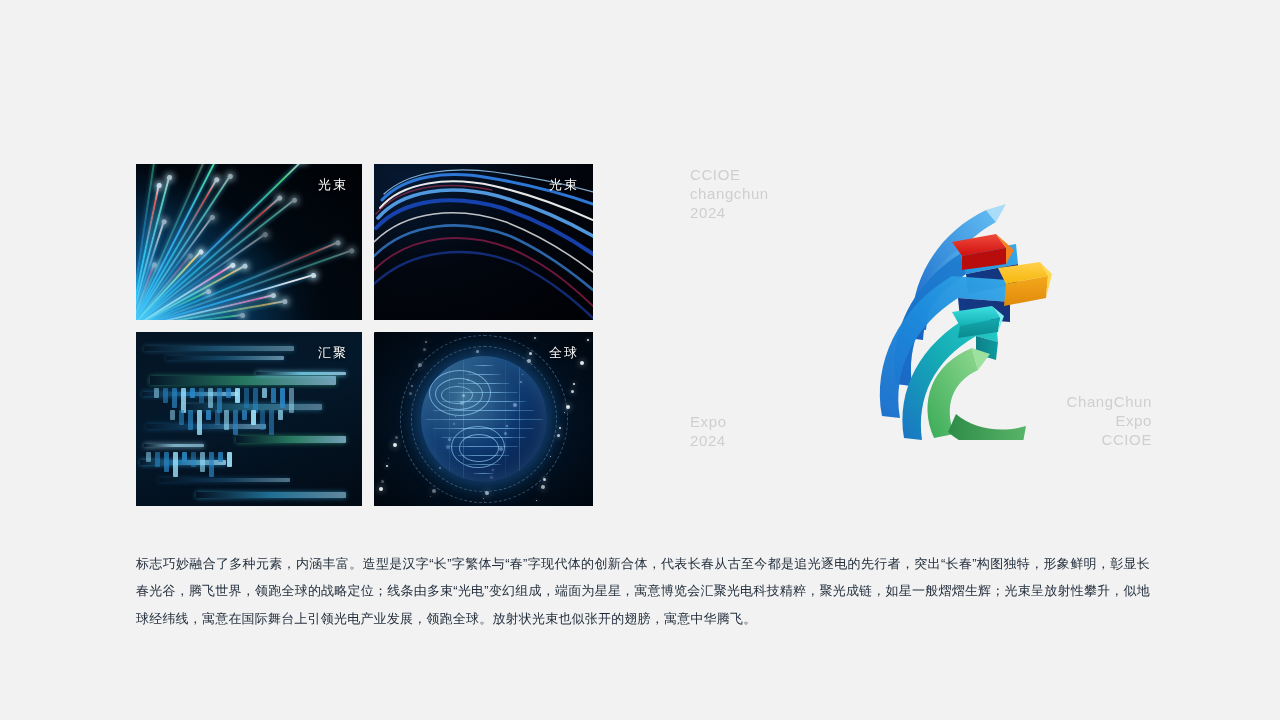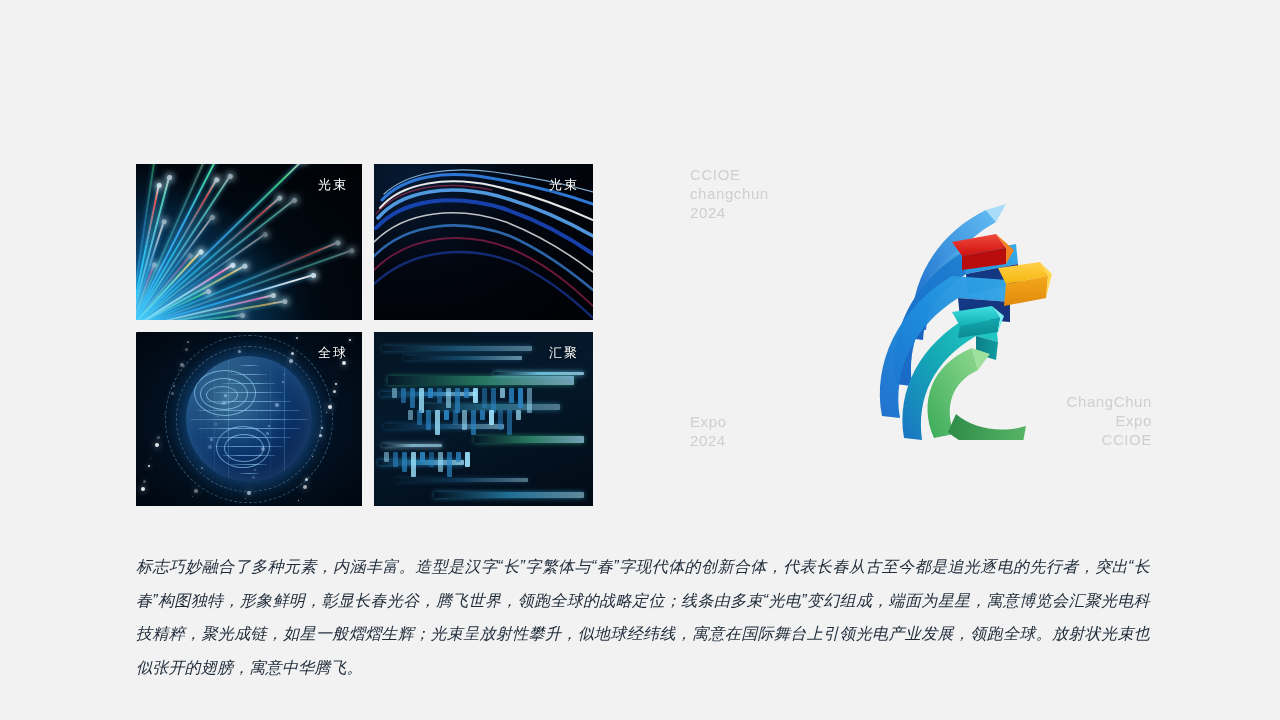--- a/index.html
+++ b/index.html
@@ -182,26 +182,25 @@
     color: #1d2a38;
     white-space: nowrap;
   }
 
   
   .body-copy {
     position: absolute;
     left: 136px;
     top: 550px;
     width: 1014px;
-    font-size: 16px;
+    font-size: 13px;
     line-height: 2.1;
     color: #1e2a38;
     text-align: justify;
     letter-spacing: .2px;
-    font-style: italic;
   }
 </style>
 </head>
 <body>
 
 <div class="board">
 
   <div class="moodboard">
 
     <div class="tile t1">
@@ -245,20 +244,83 @@
           <path d="M2,64 C30,34 80,30 128,44 C164,56 196,74 219,90" stroke="#1b4fd0" stroke-width="4" opacity=".8"></path>
           <path d="M0,78 C32,46 84,42 132,58 C168,72 198,92 219,108" stroke="#ffffff" stroke-width="1.6" opacity=".75"></path>
           <path d="M0,92 C34,58 88,54 136,72 C172,88 200,110 219,126" stroke="#3f8de8" stroke-width="2.6" opacity=".7"></path>
           <path d="M0,106 C36,70 92,66 140,86 C176,102 202,126 219,142" stroke="#8e1f4a" stroke-width="2" opacity=".75"></path>
           <path d="M0,120 C38,84 96,80 144,100 C180,118 204,140 219,154" stroke="#1c3fa8" stroke-width="2.4" opacity=".65"></path>
           <path d="M10,30 C34,8 76,2 120,8 C156,13 192,20 219,28" stroke="#9fd4ff" stroke-width="1.2" opacity=".8"></path>
           <path d="M2,50 C26,22 70,16 118,26" stroke="#b03050" stroke-width="1.4" opacity=".6"></path>
         </g>
       </svg>
       <span class="tile-label">光束</span>
+    </div>
+
+    <div class="tile t3">
+      <div id="circuit">
+          <div class="chipbar" style="left: 8px; top: 14px; width: 150px; height: 5px; background: linear-gradient(90deg, rgba(10, 30, 50, 0.2), rgb(47, 127, 168), rgba(170, 230, 255, 0.85)); opacity: 0.55; box-shadow: rgb(47, 127, 168) 0px 0px 5px;"></div>
+          <div class="chipbar" style="left: 30px; top: 24px; width: 118px; height: 4px; background: linear-gradient(90deg, rgba(10, 30, 50, 0.2), rgb(29, 95, 134), rgba(170, 230, 255, 0.85)); opacity: 0.67; box-shadow: rgb(29, 95, 134) 0px 0px 5px;"></div>
+          <div class="chipbar" style="left: 14px; top: 44px; width: 186px; height: 9px; background: linear-gradient(90deg, rgba(10, 30, 50, 0.2), rgb(46, 143, 110), rgba(170, 230, 255, 0.85)); opacity: 0.79; box-shadow: rgb(46, 143, 110) 0px 0px 5px;"></div>
+          <div class="chipbar" style="left: 6px; top: 60px; width: 96px; height: 4px; background: linear-gradient(90deg, rgba(10, 30, 50, 0.2), rgb(31, 111, 160), rgba(170, 230, 255, 0.85)); opacity: 0.91; box-shadow: rgb(31, 111, 160) 0px 0px 5px;"></div>
+          <div class="chipbar" style="left: 46px; top: 72px; width: 140px; height: 6px; background: linear-gradient(90deg, rgba(10, 30, 50, 0.2), rgb(59, 163, 199), rgba(170, 230, 255, 0.85)); opacity: 0.55; box-shadow: rgb(59, 163, 199) 0px 0px 5px;"></div>
+          <div class="chipbar" style="left: 10px; top: 92px; width: 120px; height: 5px; background: linear-gradient(90deg, rgba(10, 30, 50, 0.2), rgb(27, 93, 140), rgba(170, 230, 255, 0.85)); opacity: 0.67; box-shadow: rgb(27, 93, 140) 0px 0px 5px;"></div>
+          <div class="chipbar" style="left: 100px; top: 104px; width: 110px; height: 7px; background: linear-gradient(90deg, rgba(10, 30, 50, 0.2), rgb(49, 147, 111), rgba(170, 230, 255, 0.85)); opacity: 0.79; box-shadow: rgb(49, 147, 111) 0px 0px 5px;"></div>
+          <div class="chipbar" style="left: 4px; top: 128px; width: 86px; height: 5px; background: linear-gradient(90deg, rgba(10, 30, 50, 0.2), rgb(42, 134, 184), rgba(170, 230, 255, 0.85)); opacity: 0.91; box-shadow: rgb(42, 134, 184) 0px 0px 5px;"></div>
+          <div class="chipbar" style="left: 22px; top: 146px; width: 132px; height: 4px; background: linear-gradient(90deg, rgba(10, 30, 50, 0.2), rgb(26, 85, 128), rgba(170, 230, 255, 0.85)); opacity: 0.55; box-shadow: rgb(26, 85, 128) 0px 0px 5px;"></div>
+          <div class="chipbar" style="left: 60px; top: 160px; width: 150px; height: 6px; background: linear-gradient(90deg, rgba(10, 30, 50, 0.2), rgb(47, 159, 208), rgba(170, 230, 255, 0.85)); opacity: 0.67; box-shadow: rgb(47, 159, 208) 0px 0px 5px;"></div>
+          <div class="chipbar" style="left: 8px; top: 112px; width: 60px; height: 3px; background: linear-gradient(90deg, rgba(10, 30, 50, 0.2), rgb(159, 217, 239), rgba(170, 230, 255, 0.85)); opacity: 0.79; box-shadow: rgb(159, 217, 239) 0px 0px 5px;"></div>
+          <div class="chipbar" style="left: 120px; top: 40px; width: 90px; height: 3px; background: linear-gradient(90deg, rgba(10, 30, 50, 0.2), rgb(111, 199, 228), rgba(170, 230, 255, 0.85)); opacity: 0.91; box-shadow: rgb(111, 199, 228) 0px 0px 5px;"></div>
+          <div class="pinrow" style="left: 18px; top: 56px;">
+            <div class="pin" style="height: 10px; background: rgb(159, 228, 255); opacity: 0.5;"></div>
+            <div class="pin" style="height: 15px; background: rgb(43, 134, 196); opacity: 0.6;"></div>
+            <div class="pin" style="height: 20px; background: rgb(43, 134, 196); opacity: 0.7;"></div>
+            <div class="pin" style="height: 25px; background: rgb(159, 228, 255); opacity: 0.8;"></div>
+            <div class="pin" style="height: 10px; background: rgb(43, 134, 196); opacity: 0.9;"></div>
+            <div class="pin" style="height: 15px; background: rgb(43, 134, 196); opacity: 0.5;"></div>
+            <div class="pin" style="height: 20px; background: rgb(159, 228, 255); opacity: 0.6;"></div>
+            <div class="pin" style="height: 25px; background: rgb(43, 134, 196); opacity: 0.7;"></div>
+            <div class="pin" style="height: 10px; background: rgb(43, 134, 196); opacity: 0.8;"></div>
+            <div class="pin" style="height: 15px; background: rgb(159, 228, 255); opacity: 0.9;"></div>
+            <div class="pin" style="height: 20px; background: rgb(43, 134, 196); opacity: 0.5;"></div>
+            <div class="pin" style="height: 25px; background: rgb(43, 134, 196); opacity: 0.6;"></div>
+            <div class="pin" style="height: 10px; background: rgb(159, 228, 255); opacity: 0.7;"></div>
+            <div class="pin" style="height: 15px; background: rgb(43, 134, 196); opacity: 0.8;"></div>
+            <div class="pin" style="height: 20px; background: rgb(43, 134, 196); opacity: 0.9;"></div>
+            <div class="pin" style="height: 25px; background: rgb(159, 228, 255); opacity: 0.5;"></div>
+          </div>
+          <div class="pinrow" style="left: 34px; top: 78px;">
+            <div class="pin" style="height: 10px; background: rgb(159, 228, 255); opacity: 0.5;"></div>
+            <div class="pin" style="height: 15px; background: rgb(43, 134, 196); opacity: 0.6;"></div>
+            <div class="pin" style="height: 20px; background: rgb(43, 134, 196); opacity: 0.7;"></div>
+            <div class="pin" style="height: 25px; background: rgb(159, 228, 255); opacity: 0.8;"></div>
+            <div class="pin" style="height: 10px; background: rgb(43, 134, 196); opacity: 0.9;"></div>
+            <div class="pin" style="height: 15px; background: rgb(43, 134, 196); opacity: 0.5;"></div>
+            <div class="pin" style="height: 20px; background: rgb(159, 228, 255); opacity: 0.6;"></div>
+            <div class="pin" style="height: 25px; background: rgb(43, 134, 196); opacity: 0.7;"></div>
+            <div class="pin" style="height: 10px; background: rgb(43, 134, 196); opacity: 0.8;"></div>
+            <div class="pin" style="height: 15px; background: rgb(159, 228, 255); opacity: 0.9;"></div>
+            <div class="pin" style="height: 20px; background: rgb(43, 134, 196); opacity: 0.5;"></div>
+            <div class="pin" style="height: 25px; background: rgb(43, 134, 196); opacity: 0.6;"></div>
+            <div class="pin" style="height: 10px; background: rgb(159, 228, 255); opacity: 0.7;"></div>
+          </div>
+          <div class="pinrow" style="left: 10px; top: 120px;">
+            <div class="pin" style="height: 10px; background: rgb(159, 228, 255); opacity: 0.5;"></div>
+            <div class="pin" style="height: 15px; background: rgb(43, 134, 196); opacity: 0.6;"></div>
+            <div class="pin" style="height: 20px; background: rgb(43, 134, 196); opacity: 0.7;"></div>
+            <div class="pin" style="height: 25px; background: rgb(159, 228, 255); opacity: 0.8;"></div>
+            <div class="pin" style="height: 10px; background: rgb(43, 134, 196); opacity: 0.9;"></div>
+            <div class="pin" style="height: 15px; background: rgb(43, 134, 196); opacity: 0.5;"></div>
+            <div class="pin" style="height: 20px; background: rgb(159, 228, 255); opacity: 0.6;"></div>
+            <div class="pin" style="height: 25px; background: rgb(43, 134, 196); opacity: 0.7;"></div>
+            <div class="pin" style="height: 10px; background: rgb(43, 134, 196); opacity: 0.8;"></div>
+            <div class="pin" style="height: 15px; background: rgb(159, 228, 255); opacity: 0.9;"></div>
+          </div>
+        </div>
+      <span class="tile-label">汇聚</span>
     </div>
 
     <div class="tile t4">
       <div id="starfield">
           <div class="star" style="width: 1px; height: 1px; left: 0px; top: 0px; opacity: 0.3; box-shadow: rgba(200, 235, 255, 0.9) 0px 0px 3px;"></div>
           <div class="star" style="width: 2px; height: 2px; left: 37px; top: 53px; opacity: 0.42; box-shadow: rgba(200, 235, 255, 0.9) 0px 0px 4px;"></div>
           <div class="star" style="width: 3px; height: 3px; left: 74px; top: 106px; opacity: 0.54; box-shadow: rgba(200, 235, 255, 0.9) 0px 0px 5px;"></div>
           <div class="star" style="width: 4px; height: 4px; left: 111px; top: 159px; opacity: 0.66; box-shadow: rgba(200, 235, 255, 0.9) 0px 0px 6px;"></div>
           <div class="star" style="width: 1px; height: 1px; left: 148px; top: 42px; opacity: 0.78; box-shadow: rgba(200, 235, 255, 0.9) 0px 0px 3px;"></div>
           <div class="star" style="width: 2px; height: 2px; left: 185px; top: 95px; opacity: 0.9; box-shadow: rgba(200, 235, 255, 0.9) 0px 0px 4px;"></div>
@@ -336,83 +398,20 @@
             <div class="lon" style="left: 112px; border-left-width: 1px; transform: scaleX(0.25);"></div>
           </div>
         <div class="contour" style="left:8px;top:14px;width:62px;height:46px;"></div>
         <div class="contour" style="left:14px;top:22px;width:48px;height:32px;"></div>
         <div class="contour" style="left:20px;top:30px;width:32px;height:18px;"></div>
         <div class="contour" style="left:30px;top:70px;width:54px;height:42px;"></div>
         <div class="contour" style="left:38px;top:78px;width:40px;height:28px;"></div>
       </div>
       <span class="tile-label">全球</span>
     </div>
-
-    <div class="tile t3">
-      <div id="circuit">
-          <div class="chipbar" style="left: 8px; top: 14px; width: 150px; height: 5px; background: linear-gradient(90deg, rgba(10, 30, 50, 0.2), rgb(47, 127, 168), rgba(170, 230, 255, 0.85)); opacity: 0.55; box-shadow: rgb(47, 127, 168) 0px 0px 5px;"></div>
-          <div class="chipbar" style="left: 30px; top: 24px; width: 118px; height: 4px; background: linear-gradient(90deg, rgba(10, 30, 50, 0.2), rgb(29, 95, 134), rgba(170, 230, 255, 0.85)); opacity: 0.67; box-shadow: rgb(29, 95, 134) 0px 0px 5px;"></div>
-          <div class="chipbar" style="left: 14px; top: 44px; width: 186px; height: 9px; background: linear-gradient(90deg, rgba(10, 30, 50, 0.2), rgb(46, 143, 110), rgba(170, 230, 255, 0.85)); opacity: 0.79; box-shadow: rgb(46, 143, 110) 0px 0px 5px;"></div>
-          <div class="chipbar" style="left: 6px; top: 60px; width: 96px; height: 4px; background: linear-gradient(90deg, rgba(10, 30, 50, 0.2), rgb(31, 111, 160), rgba(170, 230, 255, 0.85)); opacity: 0.91; box-shadow: rgb(31, 111, 160) 0px 0px 5px;"></div>
-          <div class="chipbar" style="left: 46px; top: 72px; width: 140px; height: 6px; background: linear-gradient(90deg, rgba(10, 30, 50, 0.2), rgb(59, 163, 199), rgba(170, 230, 255, 0.85)); opacity: 0.55; box-shadow: rgb(59, 163, 199) 0px 0px 5px;"></div>
-          <div class="chipbar" style="left: 10px; top: 92px; width: 120px; height: 5px; background: linear-gradient(90deg, rgba(10, 30, 50, 0.2), rgb(27, 93, 140), rgba(170, 230, 255, 0.85)); opacity: 0.67; box-shadow: rgb(27, 93, 140) 0px 0px 5px;"></div>
-          <div class="chipbar" style="left: 100px; top: 104px; width: 110px; height: 7px; background: linear-gradient(90deg, rgba(10, 30, 50, 0.2), rgb(49, 147, 111), rgba(170, 230, 255, 0.85)); opacity: 0.79; box-shadow: rgb(49, 147, 111) 0px 0px 5px;"></div>
-          <div class="chipbar" style="left: 4px; top: 128px; width: 86px; height: 5px; background: linear-gradient(90deg, rgba(10, 30, 50, 0.2), rgb(42, 134, 184), rgba(170, 230, 255, 0.85)); opacity: 0.91; box-shadow: rgb(42, 134, 184) 0px 0px 5px;"></div>
-          <div class="chipbar" style="left: 22px; top: 146px; width: 132px; height: 4px; background: linear-gradient(90deg, rgba(10, 30, 50, 0.2), rgb(26, 85, 128), rgba(170, 230, 255, 0.85)); opacity: 0.55; box-shadow: rgb(26, 85, 128) 0px 0px 5px;"></div>
-          <div class="chipbar" style="left: 60px; top: 160px; width: 150px; height: 6px; background: linear-gradient(90deg, rgba(10, 30, 50, 0.2), rgb(47, 159, 208), rgba(170, 230, 255, 0.85)); opacity: 0.67; box-shadow: rgb(47, 159, 208) 0px 0px 5px;"></div>
-          <div class="chipbar" style="left: 8px; top: 112px; width: 60px; height: 3px; background: linear-gradient(90deg, rgba(10, 30, 50, 0.2), rgb(159, 217, 239), rgba(170, 230, 255, 0.85)); opacity: 0.79; box-shadow: rgb(159, 217, 239) 0px 0px 5px;"></div>
-          <div class="chipbar" style="left: 120px; top: 40px; width: 90px; height: 3px; background: linear-gradient(90deg, rgba(10, 30, 50, 0.2), rgb(111, 199, 228), rgba(170, 230, 255, 0.85)); opacity: 0.91; box-shadow: rgb(111, 199, 228) 0px 0px 5px;"></div>
-          <div class="pinrow" style="left: 18px; top: 56px;">
-            <div class="pin" style="height: 10px; background: rgb(159, 228, 255); opacity: 0.5;"></div>
-            <div class="pin" style="height: 15px; background: rgb(43, 134, 196); opacity: 0.6;"></div>
-            <div class="pin" style="height: 20px; background: rgb(43, 134, 196); opacity: 0.7;"></div>
-            <div class="pin" style="height: 25px; background: rgb(159, 228, 255); opacity: 0.8;"></div>
-            <div class="pin" style="height: 10px; background: rgb(43, 134, 196); opacity: 0.9;"></div>
-            <div class="pin" style="height: 15px; background: rgb(43, 134, 196); opacity: 0.5;"></div>
-            <div class="pin" style="height: 20px; background: rgb(159, 228, 255); opacity: 0.6;"></div>
-            <div class="pin" style="height: 25px; background: rgb(43, 134, 196); opacity: 0.7;"></div>
-            <div class="pin" style="height: 10px; background: rgb(43, 134, 196); opacity: 0.8;"></div>
-            <div class="pin" style="height: 15px; background: rgb(159, 228, 255); opacity: 0.9;"></div>
-            <div class="pin" style="height: 20px; background: rgb(43, 134, 196); opacity: 0.5;"></div>
-            <div class="pin" style="height: 25px; background: rgb(43, 134, 196); opacity: 0.6;"></div>
-            <div class="pin" style="height: 10px; background: rgb(159, 228, 255); opacity: 0.7;"></div>
-            <div class="pin" style="height: 15px; background: rgb(43, 134, 196); opacity: 0.8;"></div>
-            <div class="pin" style="height: 20px; background: rgb(43, 134, 196); opacity: 0.9;"></div>
-            <div class="pin" style="height: 25px; background: rgb(159, 228, 255); opacity: 0.5;"></div>
-          </div>
-          <div class="pinrow" style="left: 34px; top: 78px;">
-            <div class="pin" style="height: 10px; background: rgb(159, 228, 255); opacity: 0.5;"></div>
-            <div class="pin" style="height: 15px; background: rgb(43, 134, 196); opacity: 0.6;"></div>
-            <div class="pin" style="height: 20px; background: rgb(43, 134, 196); opacity: 0.7;"></div>
-            <div class="pin" style="height: 25px; background: rgb(159, 228, 255); opacity: 0.8;"></div>
-            <div class="pin" style="height: 10px; background: rgb(43, 134, 196); opacity: 0.9;"></div>
-            <div class="pin" style="height: 15px; background: rgb(43, 134, 196); opacity: 0.5;"></div>
-            <div class="pin" style="height: 20px; background: rgb(159, 228, 255); opacity: 0.6;"></div>
-            <div class="pin" style="height: 25px; background: rgb(43, 134, 196); opacity: 0.7;"></div>
-            <div class="pin" style="height: 10px; background: rgb(43, 134, 196); opacity: 0.8;"></div>
-            <div class="pin" style="height: 15px; background: rgb(159, 228, 255); opacity: 0.9;"></div>
-            <div class="pin" style="height: 20px; background: rgb(43, 134, 196); opacity: 0.5;"></div>
-            <div class="pin" style="height: 25px; background: rgb(43, 134, 196); opacity: 0.6;"></div>
-            <div class="pin" style="height: 10px; background: rgb(159, 228, 255); opacity: 0.7;"></div>
-          </div>
-          <div class="pinrow" style="left: 10px; top: 120px;">
-            <div class="pin" style="height: 10px; background: rgb(159, 228, 255); opacity: 0.5;"></div>
-            <div class="pin" style="height: 15px; background: rgb(43, 134, 196); opacity: 0.6;"></div>
-            <div class="pin" style="height: 20px; background: rgb(43, 134, 196); opacity: 0.7;"></div>
-            <div class="pin" style="height: 25px; background: rgb(159, 228, 255); opacity: 0.8;"></div>
-            <div class="pin" style="height: 10px; background: rgb(43, 134, 196); opacity: 0.9;"></div>
-            <div class="pin" style="height: 15px; background: rgb(43, 134, 196); opacity: 0.5;"></div>
-            <div class="pin" style="height: 20px; background: rgb(159, 228, 255); opacity: 0.6;"></div>
-            <div class="pin" style="height: 25px; background: rgb(43, 134, 196); opacity: 0.7;"></div>
-            <div class="pin" style="height: 10px; background: rgb(43, 134, 196); opacity: 0.8;"></div>
-            <div class="pin" style="height: 15px; background: rgb(159, 228, 255); opacity: 0.9;"></div>
-          </div>
-        </div>
-      <span class="tile-label">汇聚</span>
-    </div>
   </div>
 
   <div class="wm wm-tl">
     <div>CCIOE</div>
     <div>changchun</div>
     <div>2024</div>
   </div>
 
   <div class="wm wm-bl">
     <div>Expo</div>

